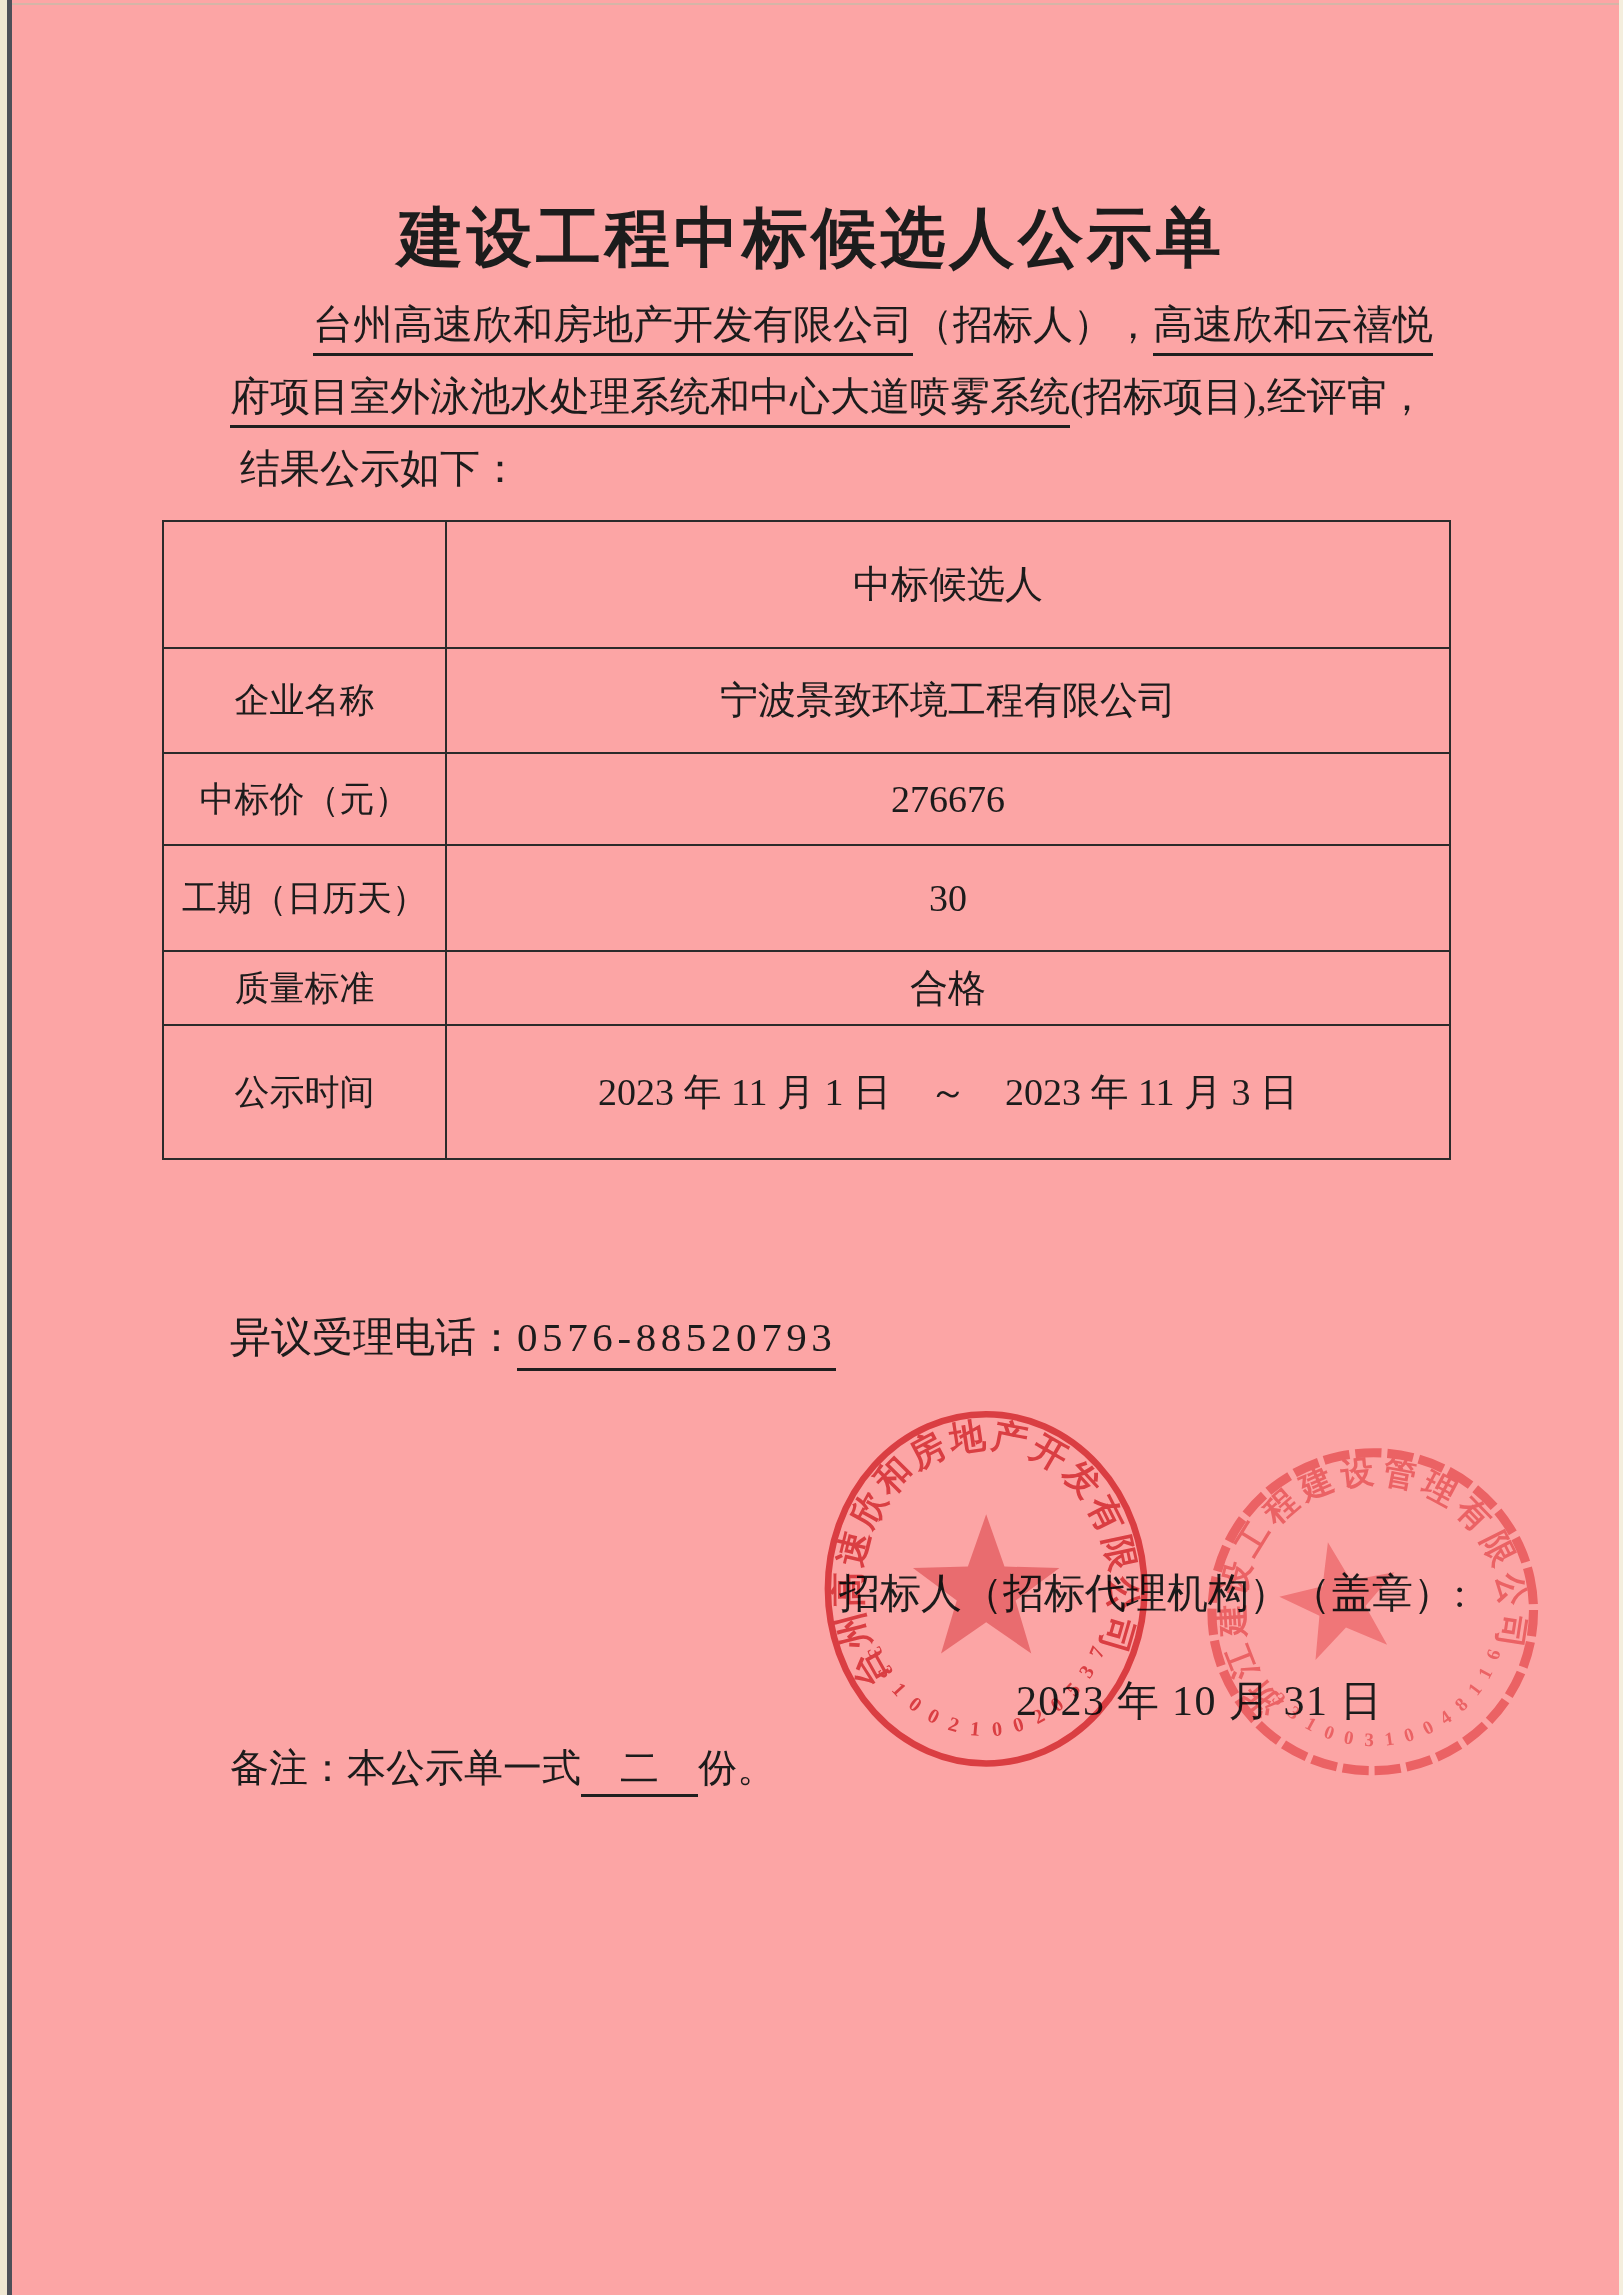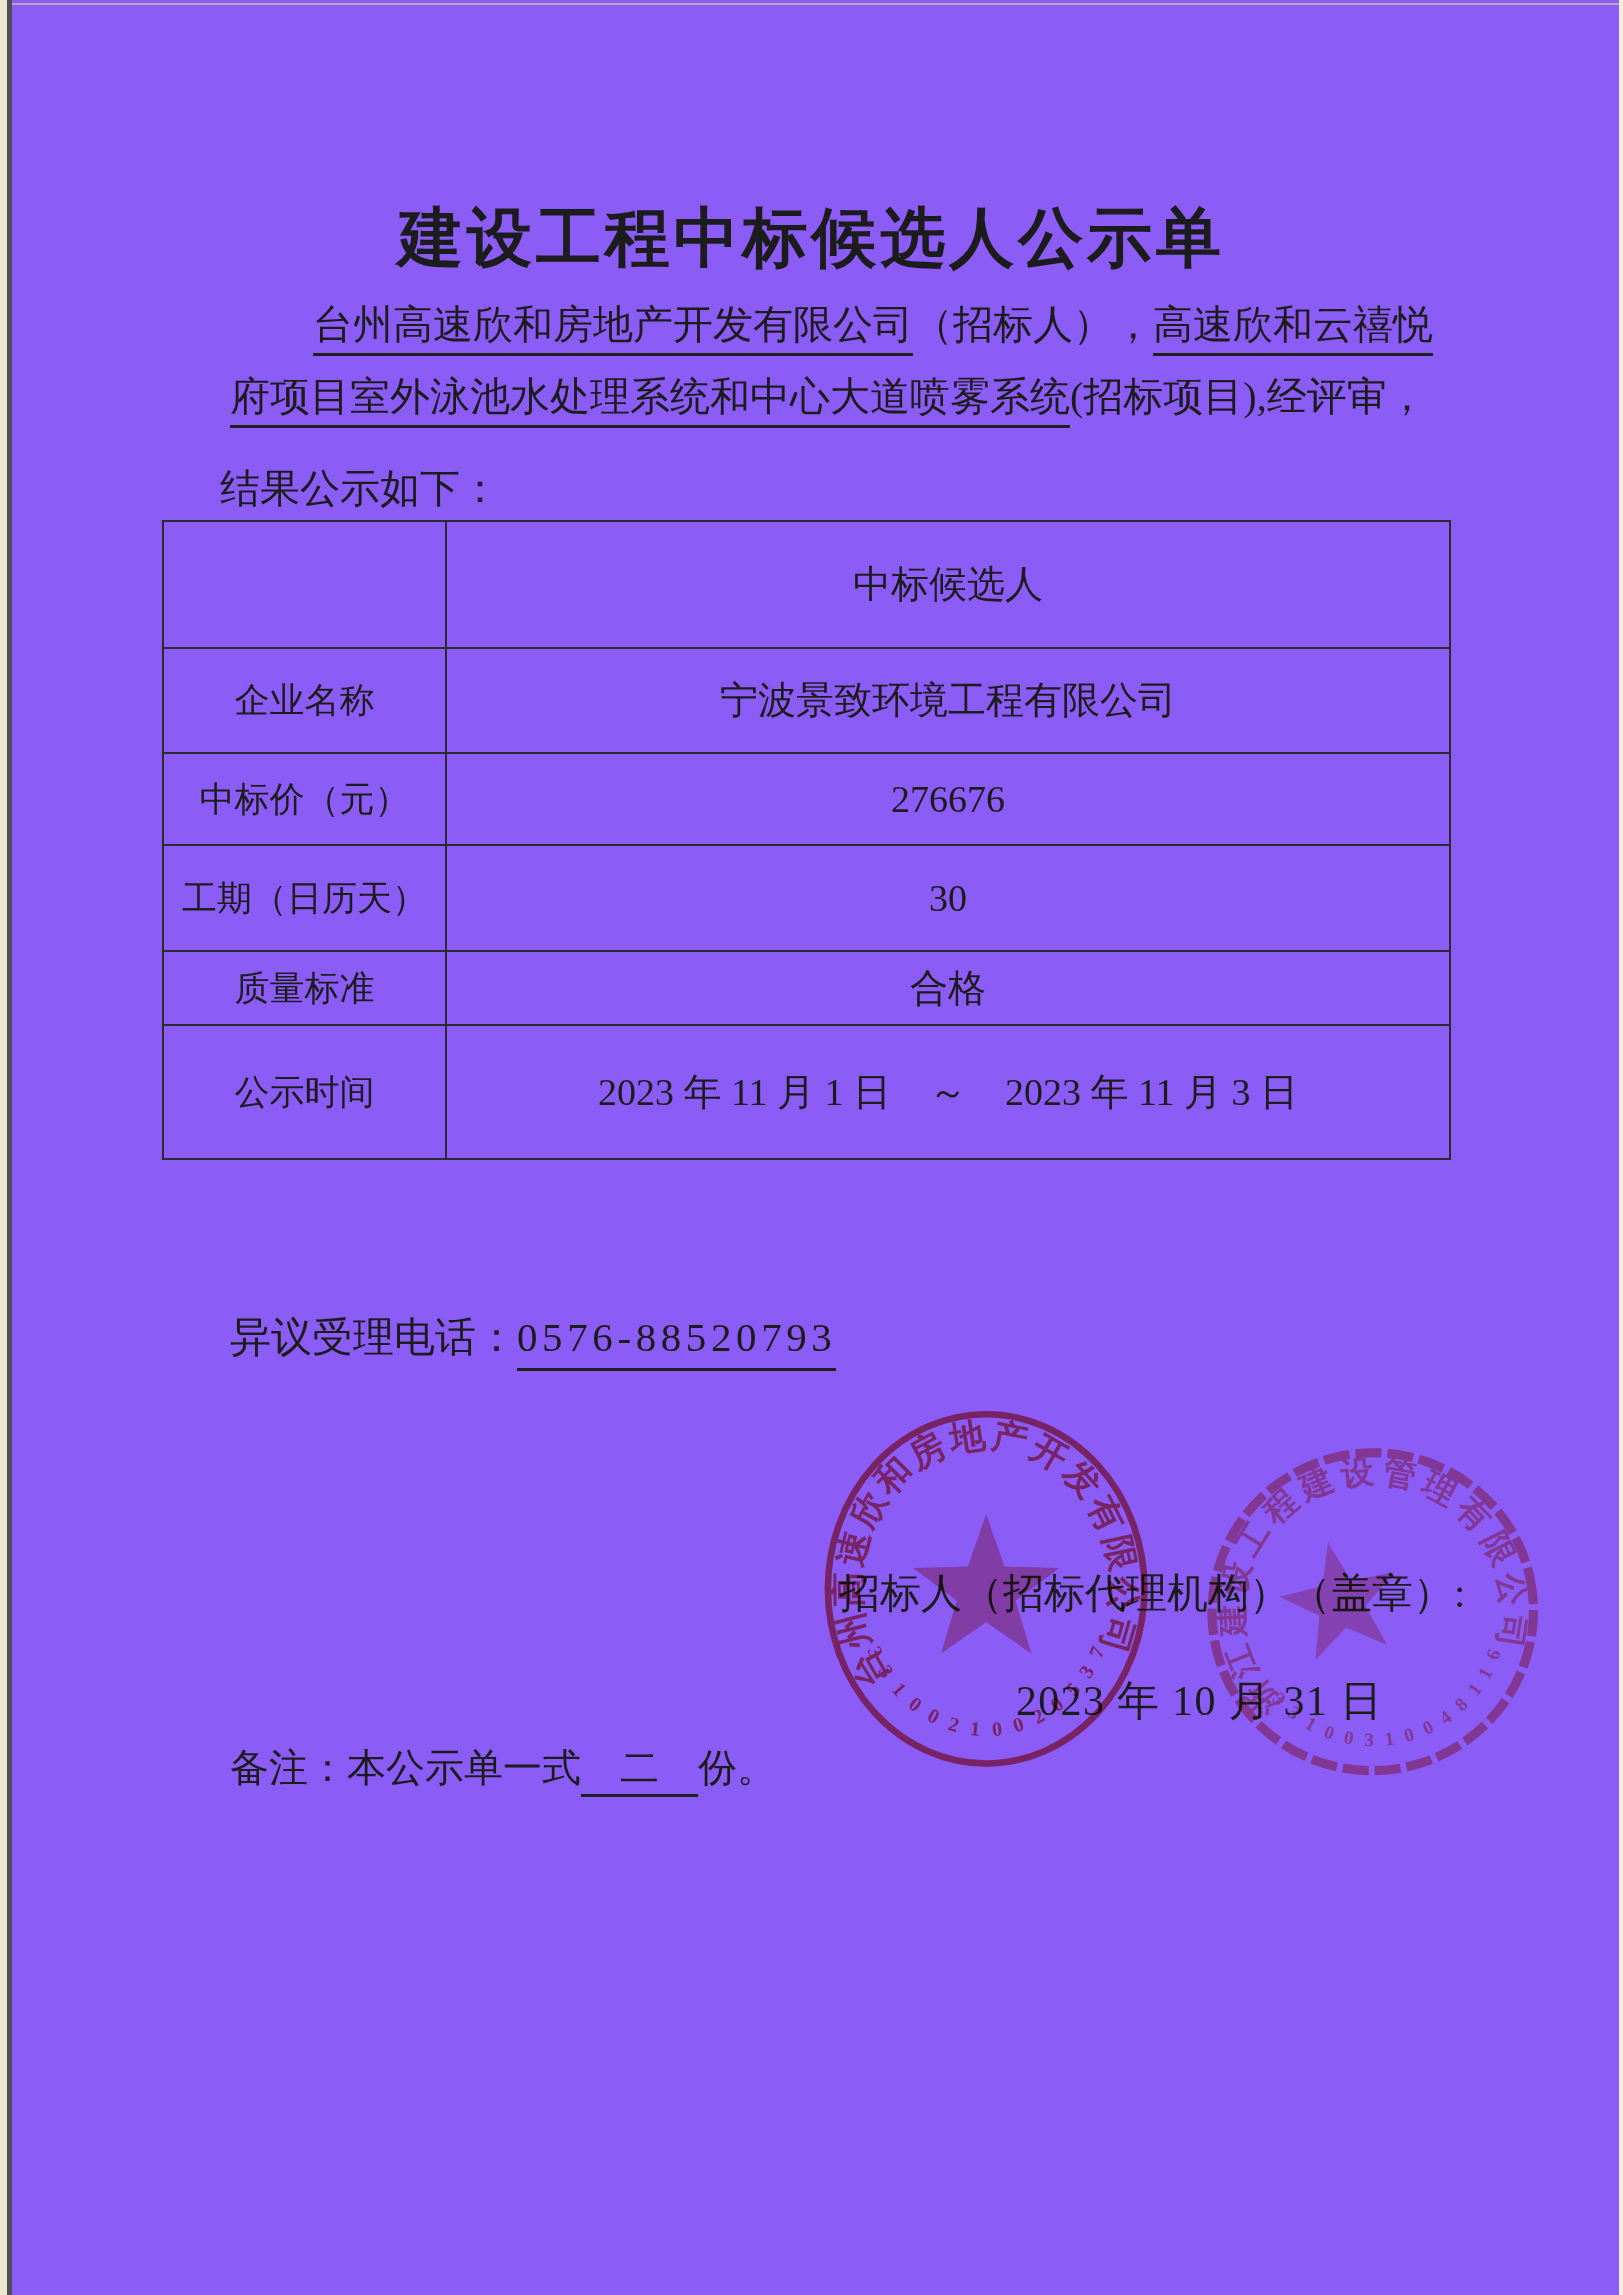--- a/index.html
+++ b/index.html
@@ -1,35 +1,35 @@
 <!DOCTYPE html>
 <html style="font-size:10.5px"><head>
 <meta charset="utf-8">
 <style>
   html,body { margin:0; padding:0; background:#e8e8e8; }
   .page {
     position:relative; width:1623px; height:2295px;
-    background:#8b5cf6; overflow:hidden;
+    background:#fca5a5; overflow:hidden;
     font-family:"Liberation Serif","DejaVu Serif",serif;
     color:#1c1c1c;
   }
   
   .edge-left-cream { position:absolute; left:0; top:0; width:6.5px; height:100%; background:#efe7d2; }
   .edge-left-dark  { position:absolute; left:6.5px; top:0; width:5.2px; height:100%; background:#4d4f58; }
   .edge-top-line   { position:absolute; left:11.8px; top:3.3px; width:1611px; height:2px; background:#cbb9a8; opacity:.8; }
   .edge-right-cream{ position:absolute; right:0; top:0; width:3.9px; height:100%; background:#f4eedd; }
 
   .title {
     position:absolute; left:0; top:194px; width:1623px; margin:0;
     text-align:center; font-size:65px; font-weight:bold; letter-spacing:3.9px;
   }
   .intro-line { position:absolute; font-size:40px; line-height:1.25; white-space:nowrap; }
   .line1 { left:313px; top:300px; }
   .line2 { left:230px; top:372px; }
-  .line3 { left:220px; top:444px;margin-top:20px; }
+  .line3 { left:240px; top:444px; }
   .u { border-bottom:3.3px solid #1f1f1f; padding-bottom:5.9px; }
 
   table.bid-table {
     position:absolute; left:162px; top:520px; width:1289px;
     border-collapse:collapse; table-layout:fixed;
   }
   table.bid-table td {
     border:2px solid #2b2b2b; text-align:center; vertical-align:middle;
     padding:0; overflow:hidden;
   }

